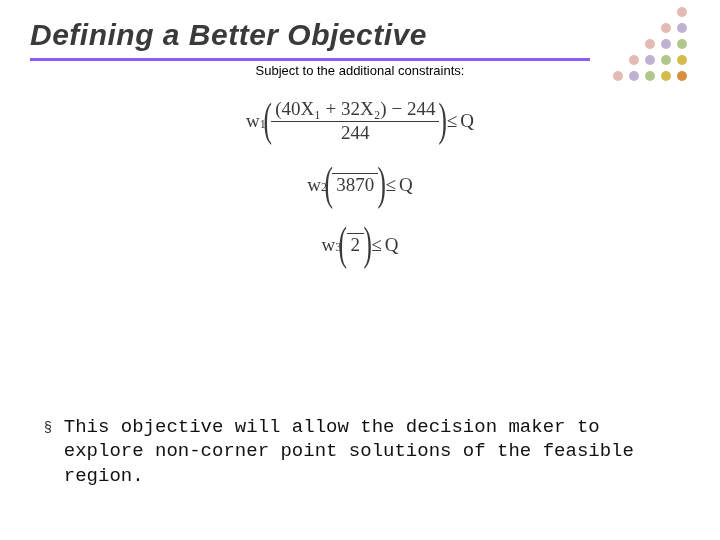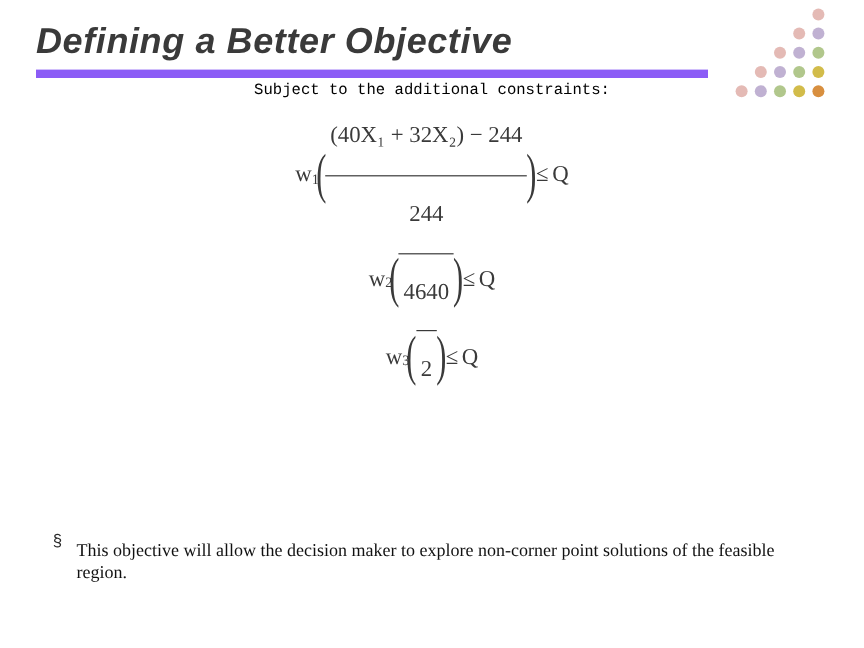--- a/index.html
+++ b/index.html
@@ -16,21 +16,21 @@
     height: 100%;
     padding: 18px 30px 20px 30px;
     position: relative;
   }
   .title {
     font-size: 30px;
     font-weight: bold;
     font-style: italic;
     color: #3a3a3a;
     letter-spacing: 0.5px;
-    border-bottom: 7px solid #8b5cf6;
+    border-bottom: 3px solid #8b5cf6;
     padding-bottom: 6px;
     width: 560px;
     font-family: Arial, sans-serif;
   }
   .dot-grid {
     position: absolute;
     top: 6px;
     right: 22px;
   }
   .dot-grid svg { display: block; }
@@ -39,21 +39,21 @@
     margin-top: 18px;
     font-size: 17px;
     font-family: Arial, sans-serif;
   }
   .min-line .min-label { letter-spacing: 0.5px; }
   .min-line .q { font-family: "Times New Roman", serif; font-size: 18px; }
   .subject {
     text-align: center;
     font-size: 13px;
     margin-top: 2px;
-    font-family: Liberation Mono, monospace;
+    font-family: Liberation Sans, sans-serif;
   }
   .formulas {
     margin-top: 20px;
     display: flex;
     flex-direction: column;
     align-items: center;
     gap: 20px;
   }
   .formula {
     font-family: "Times New Roman", serif;
@@ -72,21 +72,20 @@
     top: -1px;
     transform: scaleX(0.55);
     margin: 0 -6px;
   }
   .frac {
     display: inline-flex;
     flex-direction: column;
     align-items: center;
     vertical-align: middle;
     margin: 0 2px;
-    gap: 21px;
   }
   .frac .num, .frac .den {
     padding: 0 4px;
     line-height: 1.2;
     white-space: nowrap;
   }
   .frac .bar {
     width: 100%;
     height: 1px;
     background: #3a3a3a;
@@ -101,25 +100,24 @@
     align-items: flex-start;
     gap: 12px;
   }
   .bullet-mark {
     font-size: 14px;
     color: #2a2a2a;
     margin-top: 4px;
     font-family: Arial, sans-serif;
   }
   .bullet-text {
-    font-size: 15px;
+    font-size: 19px;
     line-height: 1.28;
-    font-family: Liberation Serif, serif;
+    font-family: Liberation Mono, monospace;
     color: #111;
-    margin-top: 12px;
   }
 </style>
 </head>
 <body>
 
 <div class="slide">
 
   <div class="dot-grid">
     <svg width="86" height="86" viewBox="0 0 86 86">
       <g id="dots">
@@ -161,21 +159,21 @@
       <span class="leq">≤</span>
       <span>Q</span>
     </div>
 
     <div class="formula">
       <span>w</span>
         <span class="sub">2</span>
       <span class="bigparen">(</span>
       <span class="frac">
         <span class="bar"></span>
-        <span class="den">4640</span>
+        <span class="den">3870</span>
       </span>
       <span class="bigparen">)</span>
       <span class="leq">≤</span>
       <span>Q</span>
     </div>
 
     <div class="formula">
       <span>w</span>
         <span class="sub">3</span>
       <span class="bigparen">(</span>

